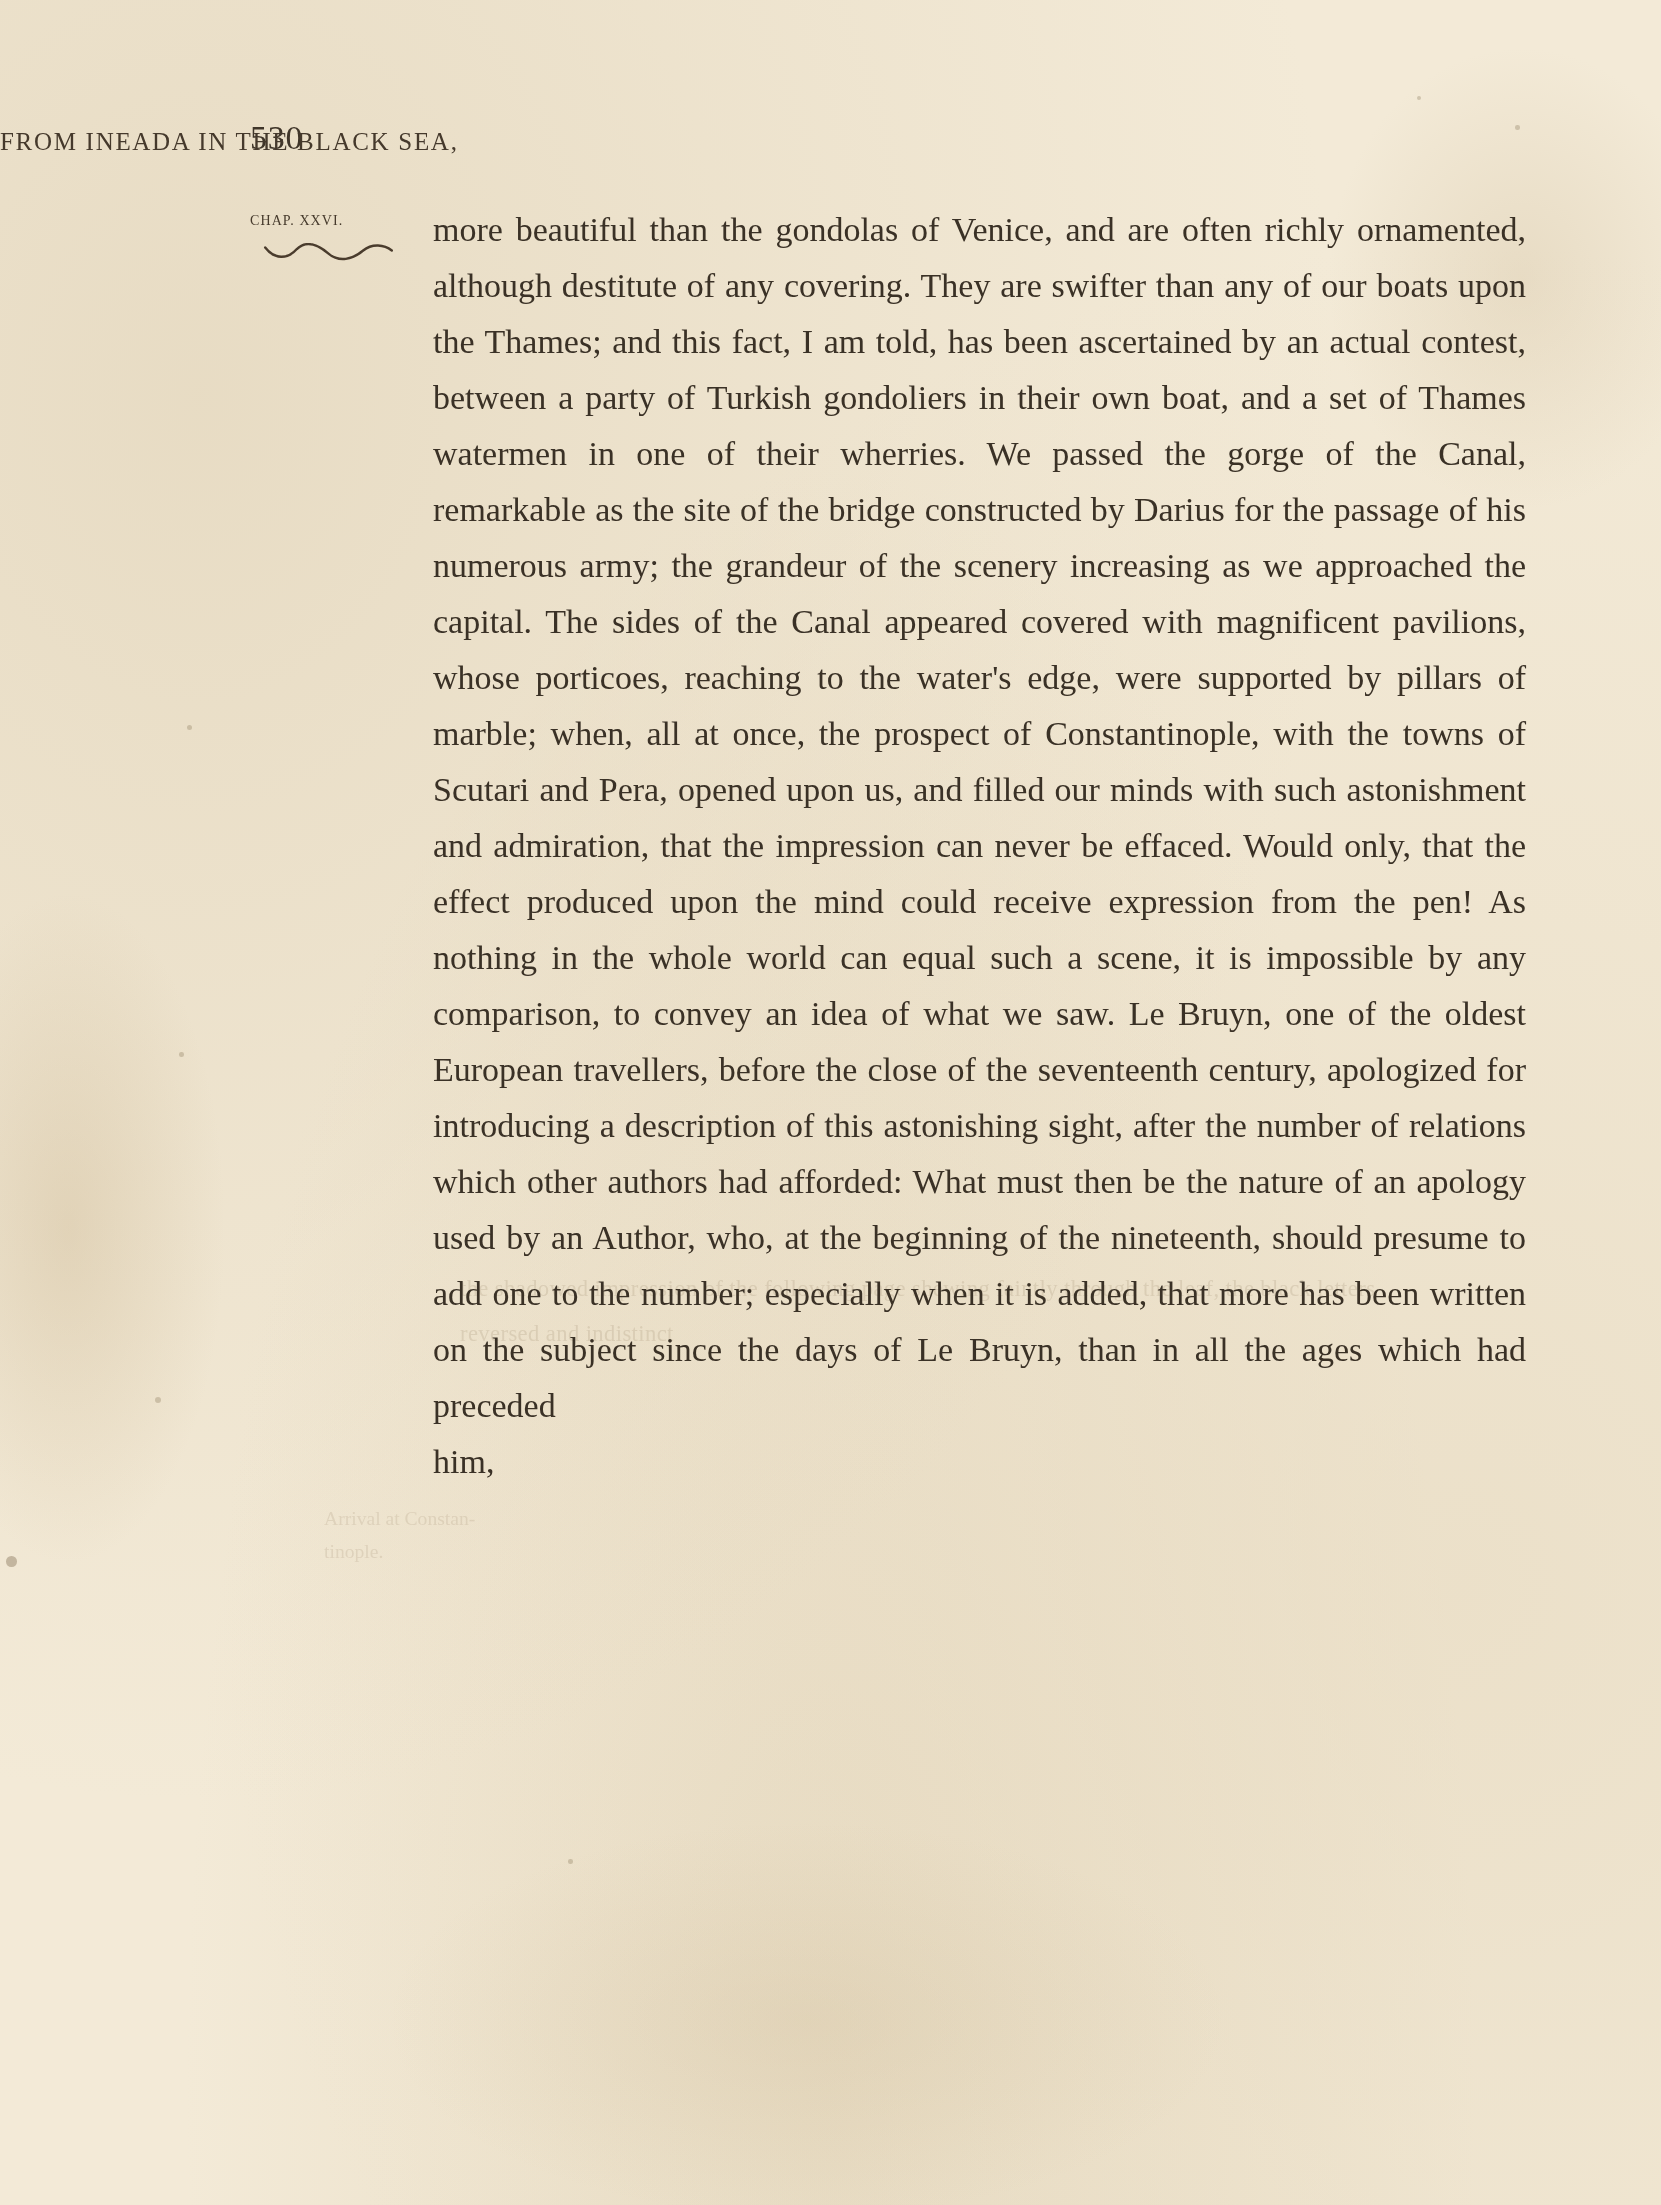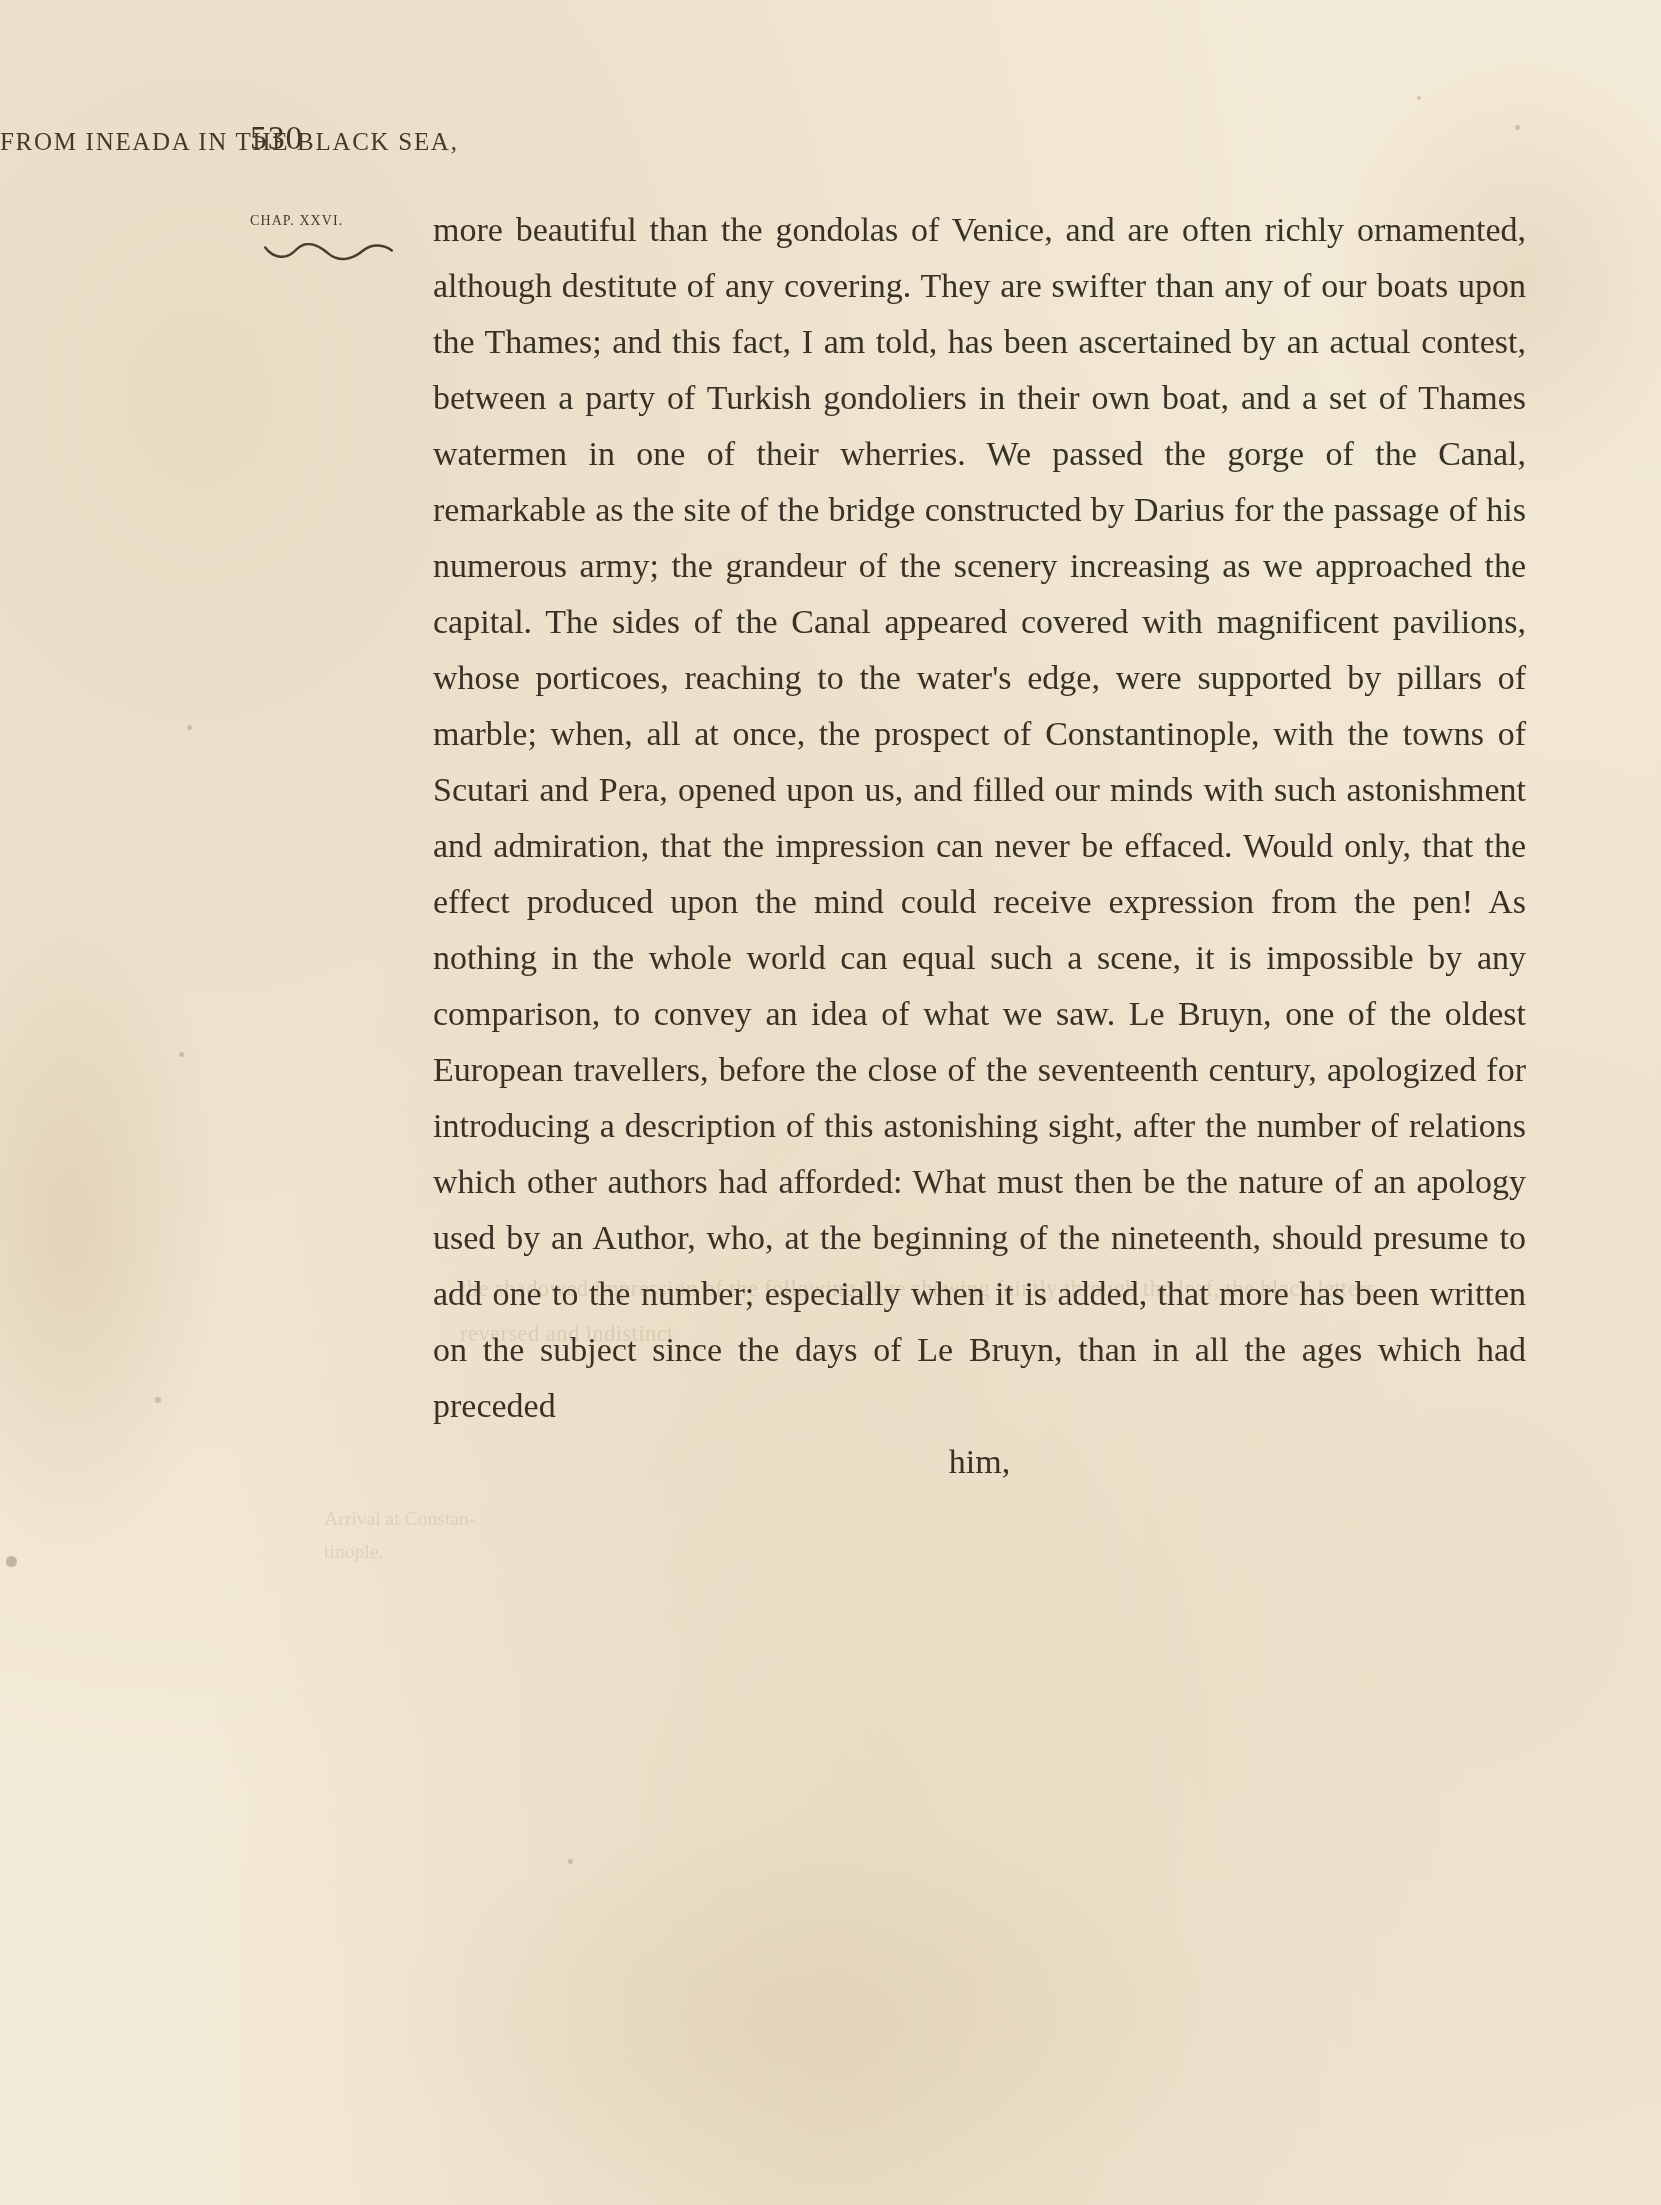--- a/index.html
+++ b/index.html
@@ -83,21 +83,21 @@
     text-rendering: optimizeLegibility;
   }
   .textblock p {
     margin: 0;
     text-indent: 0;
     text-align: justify;
     text-justify: inter-word;
   }
   .textblock .last-line {
     display: block;
-    text-align: center;
+    text-align: left;
     margin-top: 0;
   }
   .ghost {
     position: absolute;
     color: rgba(150,130,100,0.20);
     font-size: 22.6px;
     line-height: 45px;
     width: 980px;
     left: 460px;
     top: 1266px;

